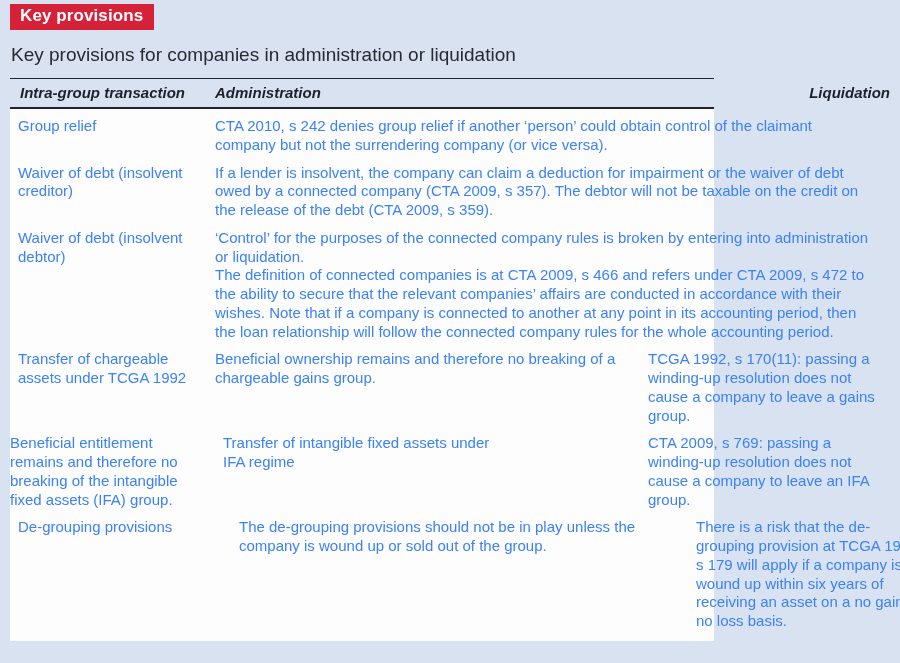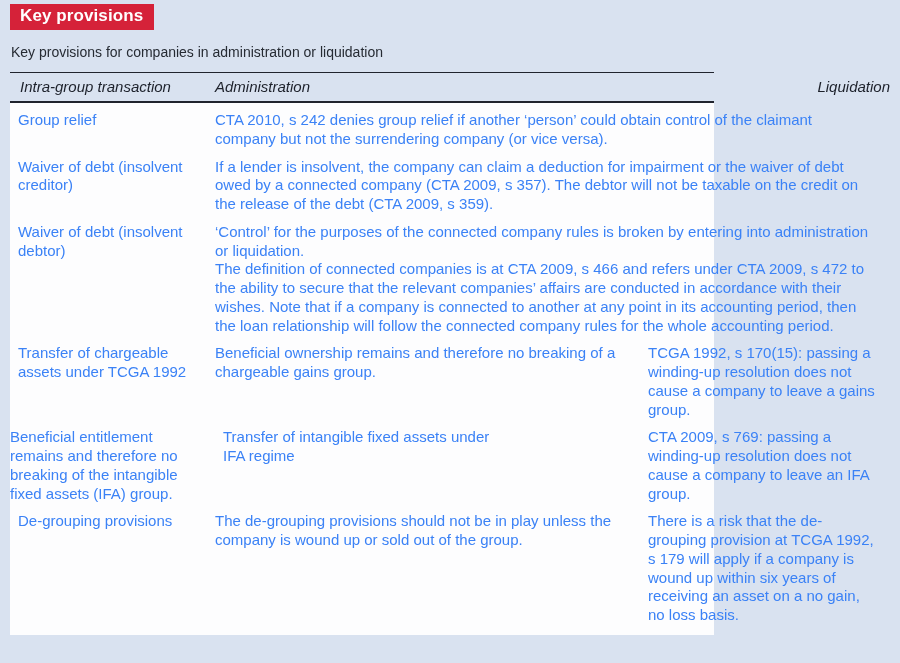--- a/index.html
+++ b/index.html
@@ -18,53 +18,53 @@
     background:#d52239;
     color:#ffffff;
     font-size:17px;
     font-weight:bold;
     padding:2px 11px 4px 10px;
     letter-spacing:0.1px;
   }
 
   .subtitle{
     margin:14px 0 0 11px;
-    font-size:14px;
+    font-size:19px;
     color:#262b33;
   }
 
   .table{margin:12px 10px 0 10px;}
 
   .thead{
     display:grid;
     grid-template-columns:205px 433px 242px;
     border-top:1px solid #20242e;
     border-bottom:2.5px solid #20242e;
     padding:5px 0 6px 0;
   }
   .th{
     font-size:15px;
-    font-weight:normal;
+    font-weight:bold;
     font-style:italic;
     color:#1d212b;
   }
   .th1{text-align:left;padding-left:10px;}
   .th2{}
   .th3{text-align:right;}
 
   .tbody{
     background:#fdfdfe;
     padding:8px 0 10px 0;
   }
   .row{
     display:grid;
     grid-template-columns:205px 433px 242px;
     margin-bottom:9px;
   }
-  .row:last-child{margin-bottom:0;}
+  .row:last-child{margin-bottom:0;gap:24px;}
   .cell{
     font-size:15px;
     line-height:1.25;
     color:#3b82f6;
     white-space:pre-line;
   }
   .c1{padding-left:8px;padding-right:12px;}
   .c2{padding-right:14px;}
   .c2.span{grid-column:2 / 4;padding-right:18px;}
   .c3{padding-right:12px;}
@@ -102,21 +102,21 @@
 
       <div class="row">
         <div class="cell c1">Waiver of debt (insolvent debtor)</div>
         <div class="cell c2 span">‘Control’ for the purposes of the connected company rules is broken by entering into administration or liquidation.
 The definition of connected companies is at CTA 2009, s 466 and refers under CTA 2009, s 472 to the ability to secure that the relevant companies’ affairs are conducted in accordance with their wishes. Note that if a company is connected to another at any point in its accounting period, then the loan relationship will follow the connected company rules for the whole accounting period.</div>
       </div>
 
       <div class="row">
         <div class="cell c1">Transfer of chargeable assets under TCGA 1992</div>
         <div class="cell c2">Beneficial ownership remains and therefore no breaking of a chargeable gains group.</div>
-        <div class="cell c3">TCGA 1992, s 170(15): passing a winding-up resolution does not cause a company to leave a gains group.</div>
+        <div class="cell c3">TCGA 1992, s 170(11): passing a winding-up resolution does not cause a company to leave a gains group.</div>
       </div>
 
       <div class="row">
         <div class="cell c2">Beneficial entitlement remains and therefore no breaking of the intangible fixed assets (IFA) group.</div>
         <div class="cell c1">Transfer of intangible fixed assets under
 IFA regime</div>
         <div class="cell c3">CTA 2009, s 769: passing a winding-up resolution does not cause a company to leave an IFA group.</div>
       </div>
 
       <div class="row">

